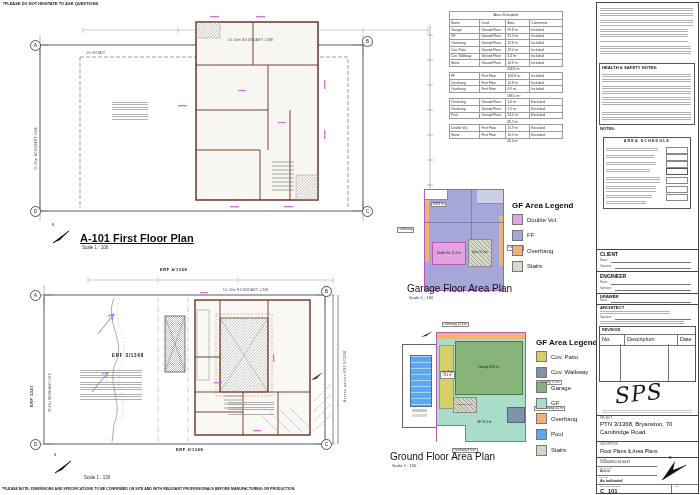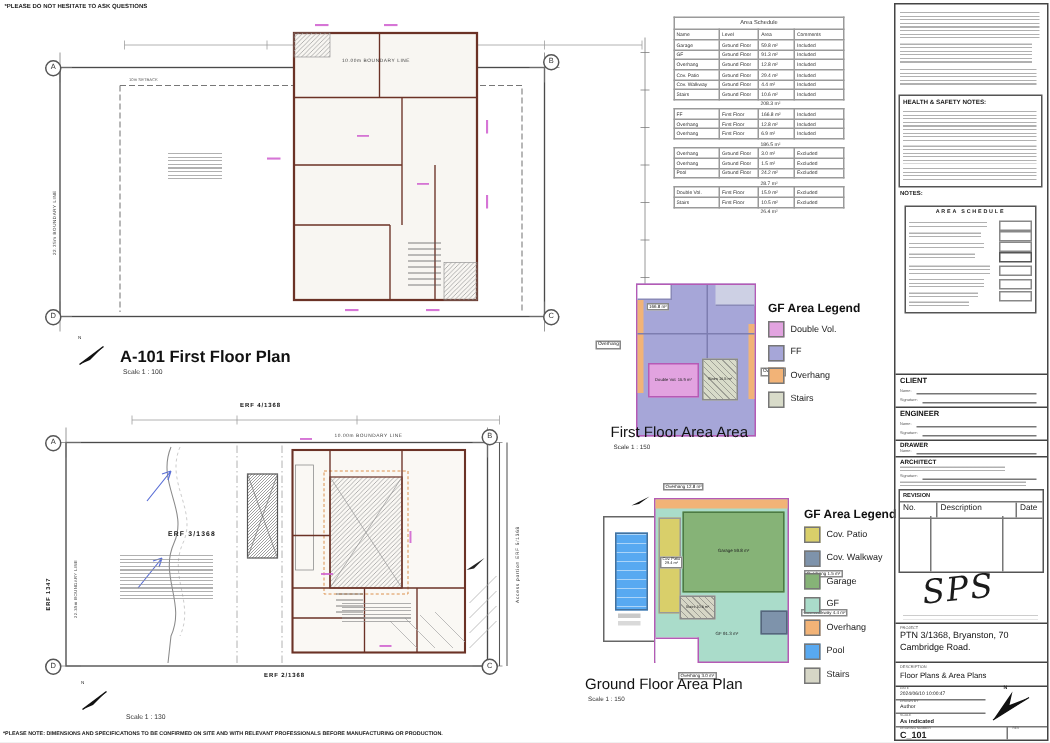--- a/index.html
+++ b/index.html
@@ -87,21 +87,21 @@
     <div class="bubble" style="left:334px;top:26px;">B</div>
     <div class="bubble" style="left:2px;top:196px;">D</div>
     <div class="bubble" style="left:334px;top:196px;">C</div>
     <div class="fineprint" style="left:84px;top:92px;width:36px;height:18px;"></div>
 
     <span class="lbl" style="left:24px;top:214px;font-size:3px;">N</span>
     <svg class="abs" style="left:24px;top:218px;" width="18" height="16">
       <path d="M1 15 L17 3 L8 12 Z" fill="#111"></path>
         <line x1="1" y1="15" x2="17" y2="3" stroke="#111" stroke-width="1"></line>
     </svg>
-    <div class="lbl titletext" style="left:52px;top:222px;font-size:11px;">A-101 First Floor Plan</div>
+    <div class="lbl titletext" style="left:52px;top:222px;font-size:11px;text-decoration:underline;">A-101 First Floor Plan</div>
     <div class="lbl" style="left:54px;top:236px;font-size:4.5px;color:#333;">Scale 1 : 100</div>
   </div>
 
   <div class="abs" style="left:28px;top:262px;width:422px;height:230px;">
     <svg class="abs" style="left:0;top:0;" width="422" height="230">
 
       <line x1="60" y1="18" x2="305" y2="18" stroke="#999" stroke-width="0.5"></line>
       <path d="M60 15V21 M130 15V21 M210 15V21 M305 15V21" stroke="#999" stroke-width="0.5"></path>
 
       <rect x="16" y="33" width="281" height="149" fill="none" stroke="#4a4a4a" stroke-width="0.9"></rect>
@@ -348,21 +348,21 @@
             <span class="sw" style="background: rgb(242, 179, 119);"></span>
             <span class="tx">Overhang</span>
           </div>
 
           <div class="legend-item">
             <span class="sw" style="background: rgb(216, 219, 201);"></span>
             <span class="tx">Stairs</span>
           </div>
         </div>
     </div>
-    <div class="lbl" style="left:12px;top:98px;font-size:10px;color:#111;">First Floor Area Area</div>
+    <div class="lbl" style="left:12px;top:98px;font-size:10px;color:#111;">Garage Floor Area Plan</div>
     <div class="lbl" style="left:14px;top:111px;font-size:4.2px;color:#333;">Scale 1 : 150</div>
   </div>
 
   <div class="abs" style="left:388px;top:320px;width:212px;height:160px;">
     <div class="abs" style="left:14px;top:8px;width:130px;height:118px;">
       <svg class="abs" style="left:18px;top:2px;" width="14" height="8">
         <path d="M1 7 L13 1 L6 6 Z" fill="#111"></path>
       </svg>
       <div class="abs" style="left:0;top:16px;width:34px;height:82px;border:0.7px solid #666;background:#fff;">
         <div class="abs" style="left:7px;top:10px;width:20px;height:50px;background:#58a9f1;border:0.8px solid #44719c;background-image:repeating-linear-gradient(to bottom,rgba(255,255,255,.5) 0,rgba(255,255,255,.5) 1px,transparent 1px,transparent 6px);"></div>

